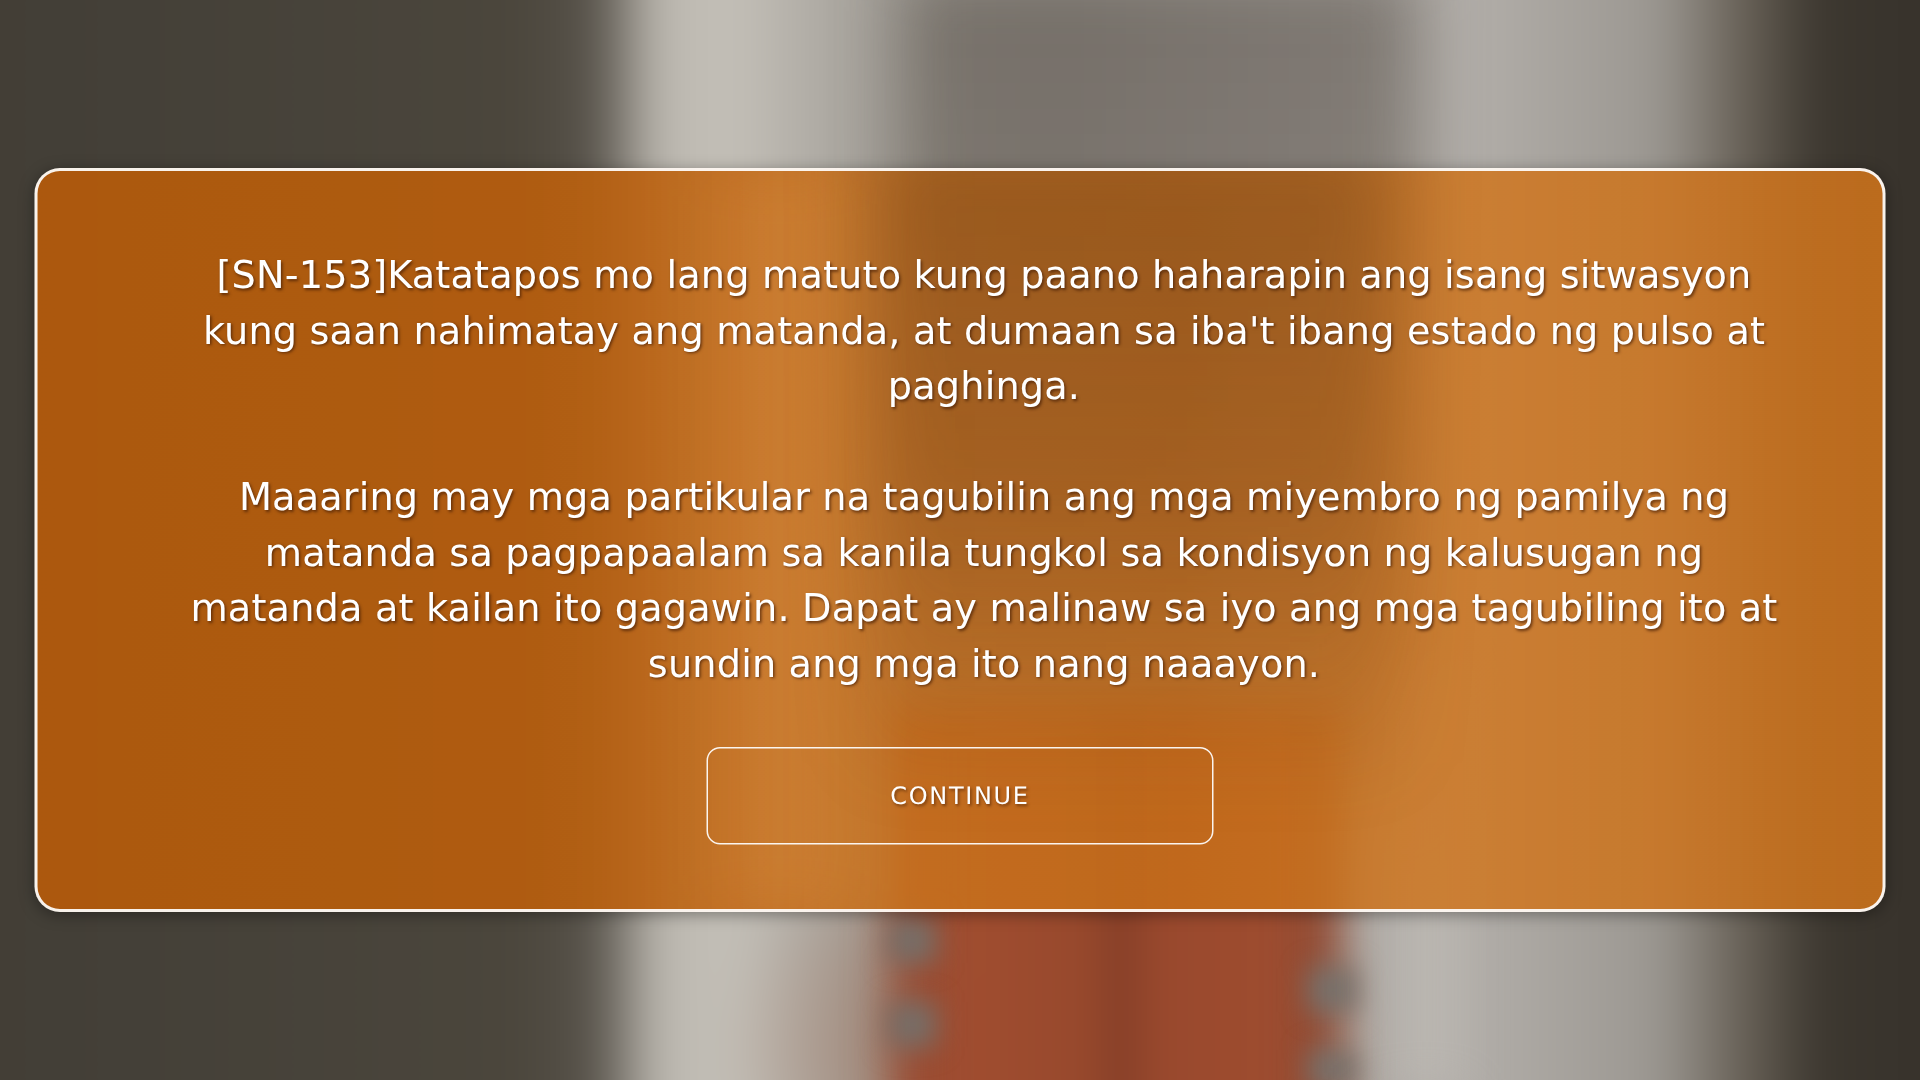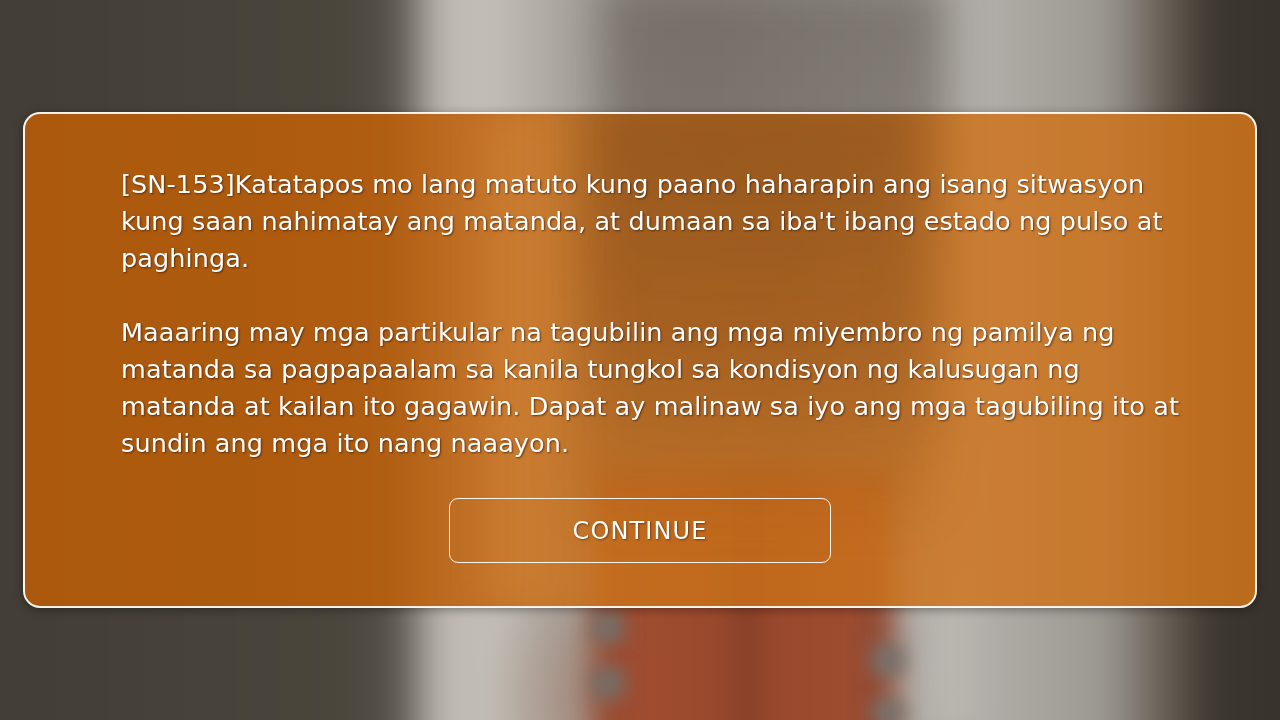--- a/index.html
+++ b/index.html
@@ -145,20 +145,21 @@
     height: 100%;
     background: linear-gradient(90deg, rgba(255,180,90,0.0), rgba(255,186,100,0.16), rgba(255,180,90,0.0));
     filter: blur(18px);
     pointer-events: none;
   }
 
   .panel-content {
     position: relative;
     z-index: 3;
     padding: 52px 20px 0 52px;
+    text-align: center;
   }
 
   .body-text {
     margin: 0;
     color: #ffffff;
     font-family: "DejaVu Sans", sans-serif;
     font-size: 25.5px;
     line-height: 37px;
     letter-spacing: 0.1px;
     text-shadow: 1px 1px 2px rgba(70,30,5,0.75);
@@ -174,29 +175,29 @@
     z-index: 3;
     margin-top: 36px;
     display: flex;
     justify-content: center;
   }
 
   .continue-button {
     display: flex;
     align-items: center;
     justify-content: center;
-    width: 382px;
+    width: 338px;
     height: 65px;
     box-sizing: border-box;
     border: 1.6px solid rgba(255,255,255,0.93);
     border-radius: 9px;
     background: transparent;
     color: #ffffff;
     font-family: "DejaVu Sans", sans-serif;
-    font-size: 24px;
+    font-size: 16px;
     letter-spacing: 1.1px;
     text-shadow: 1px 1px 2px rgba(70,30,5,0.6);
     cursor: pointer;
     padding: 0;
   }
 </style>
 </head>
 <body>
 
 <div id="screen">

